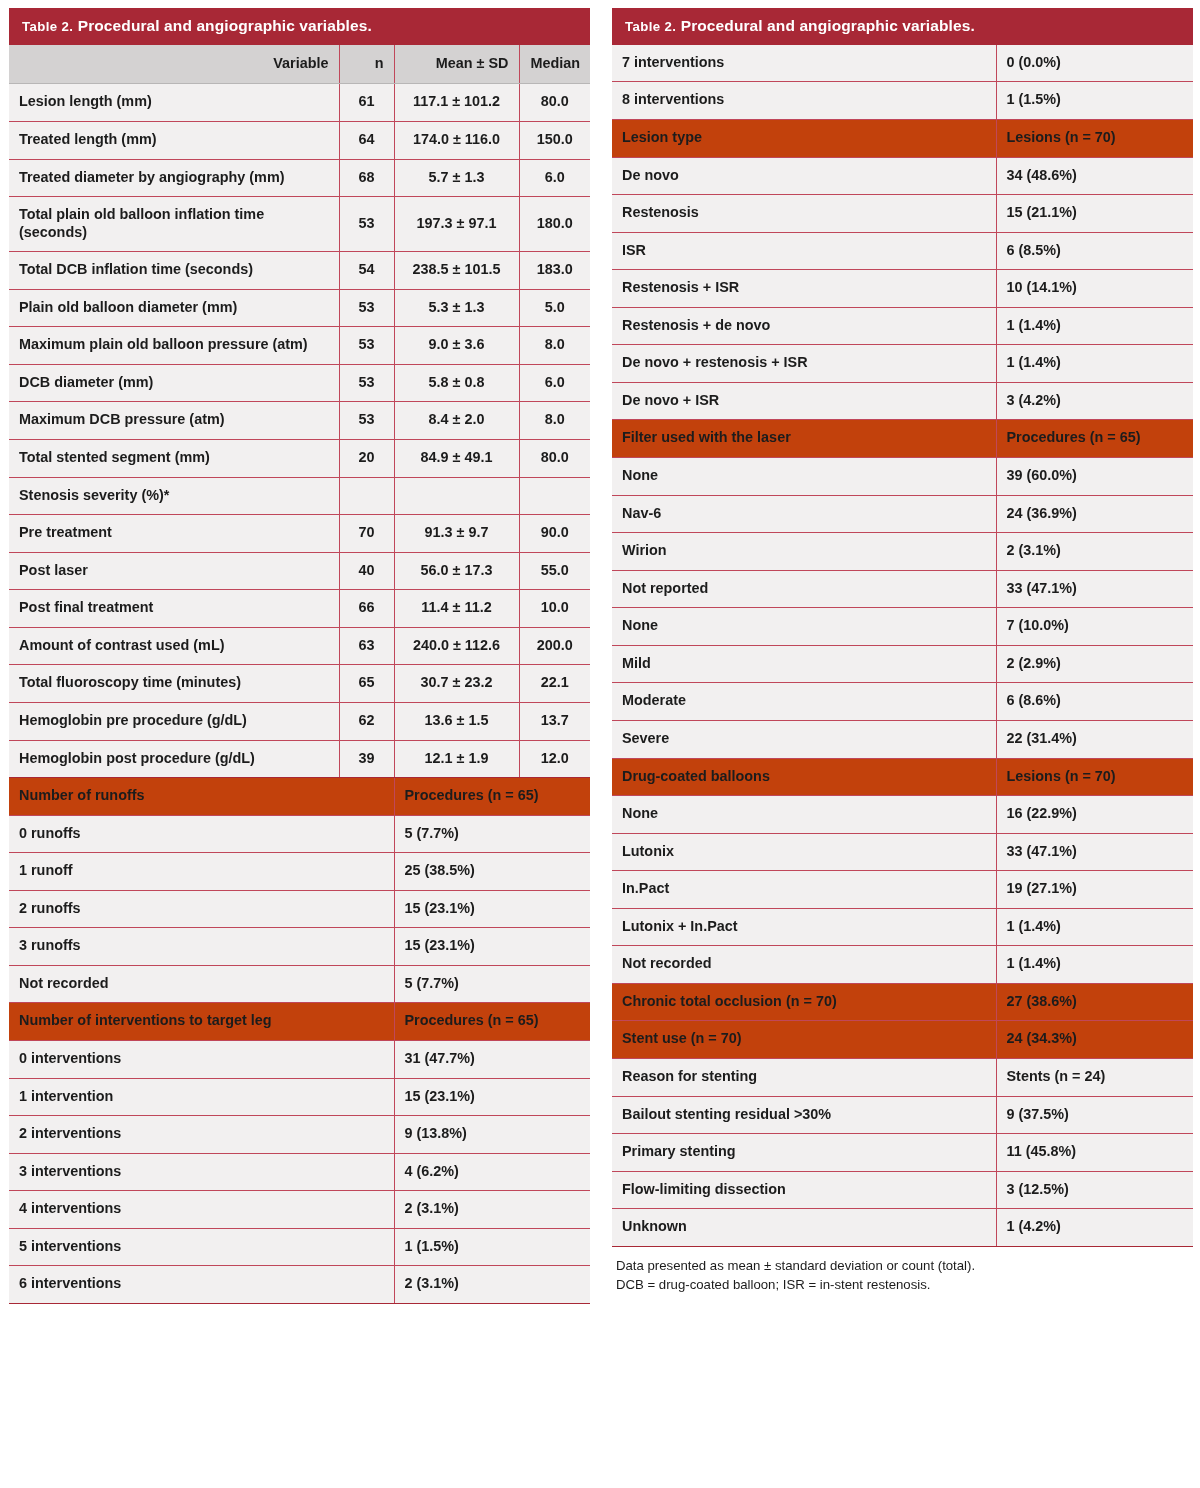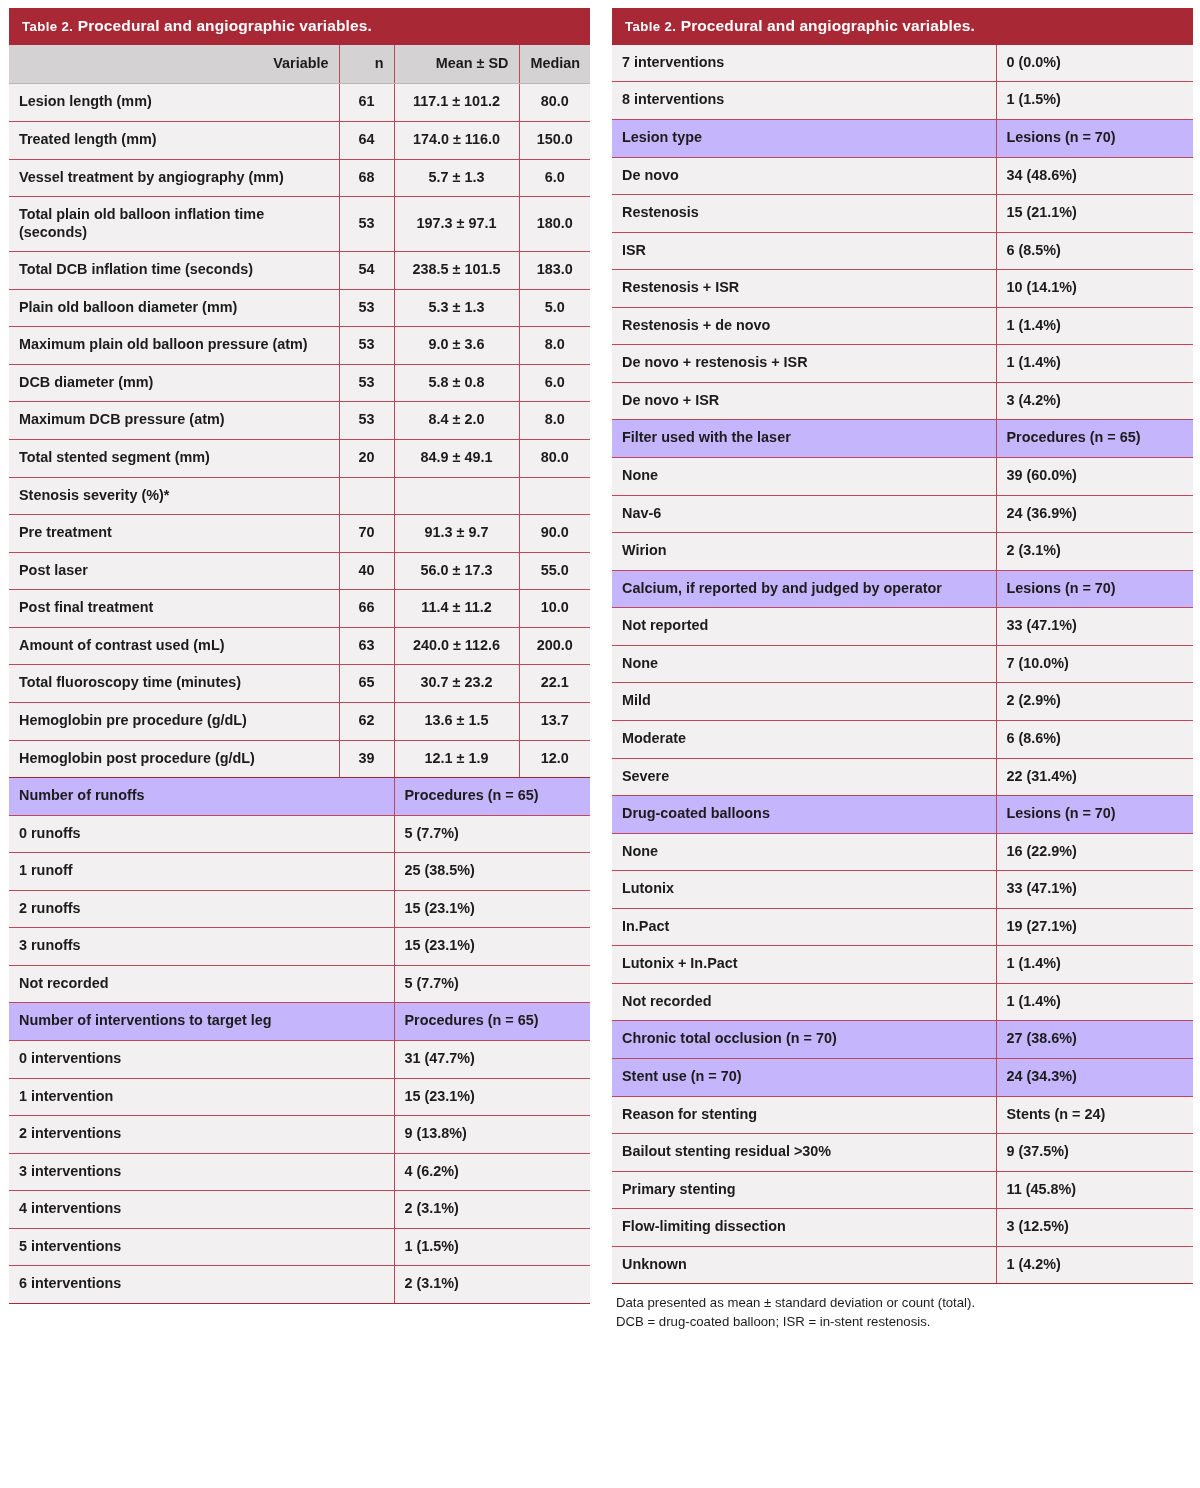--- a/index.html
+++ b/index.html
@@ -73,21 +73,21 @@
     background: #d4d2d2;
     text-align: right;
     font-weight: bold;
     border-bottom: 1.5px solid #b8b6b6;
     padding-top: 10px;
     padding-bottom: 11px;
   }
 
   
   tr.section td {
-    background: #c4b5fd;
+    background: #c2410c;
     border-bottom: 1.5px solid #c0475a;
   }
 
   
   .num { text-align: center; }
   .right-val { text-align: left; }
   .lbl { text-align: left; }
   .ind1 { padding-left: 24px; }
   .ind2 { padding-left: 40px; }
 
@@ -145,21 +145,21 @@
             <td class="num">117.1 ± 101.2</td>
             <td class="num">80.0</td>
           </tr>
           <tr>
             <td class="lbl">Treated length (mm)</td>
             <td class="num">64</td>
             <td class="num">174.0 ± 116.0</td>
             <td class="num">150.0</td>
           </tr>
           <tr>
-            <td class="lbl">Vessel treatment by angiography (mm)</td>
+            <td class="lbl">Treated diameter by angiography (mm)</td>
             <td class="num">68</td>
             <td class="num">5.7 ± 1.3</td>
             <td class="num">6.0</td>
           </tr>
           <tr>
             <td class="lbl">Total plain old balloon inflation time (seconds)</td>
             <td class="num">53</td>
             <td class="num">197.3 ± 97.1</td>
             <td class="num">180.0</td>
           </tr>
@@ -378,24 +378,20 @@
             <td class="right-val">39 (60.0%)</td>
           </tr>
           <tr class="">
             <td class="lbl ind1">Nav-6</td>
             <td class="right-val">24 (36.9%)</td>
           </tr>
           <tr class="">
             <td class="lbl ind1">Wirion</td>
             <td class="right-val">2 (3.1%)</td>
           </tr>
-          <tr class="section">
-            <td class="lbl">Calcium, if reported by and judged by operator</td>
-            <td class="right-val">Lesions (n = 70)</td>
-          </tr>
           <tr class="">
             <td class="lbl ind1">Not reported</td>
             <td class="right-val">33 (47.1%)</td>
           </tr>
           <tr class="">
             <td class="lbl ind1">None</td>
             <td class="right-val">7 (10.0%)</td>
           </tr>
           <tr class="">
             <td class="lbl ind1">Mild</td>

